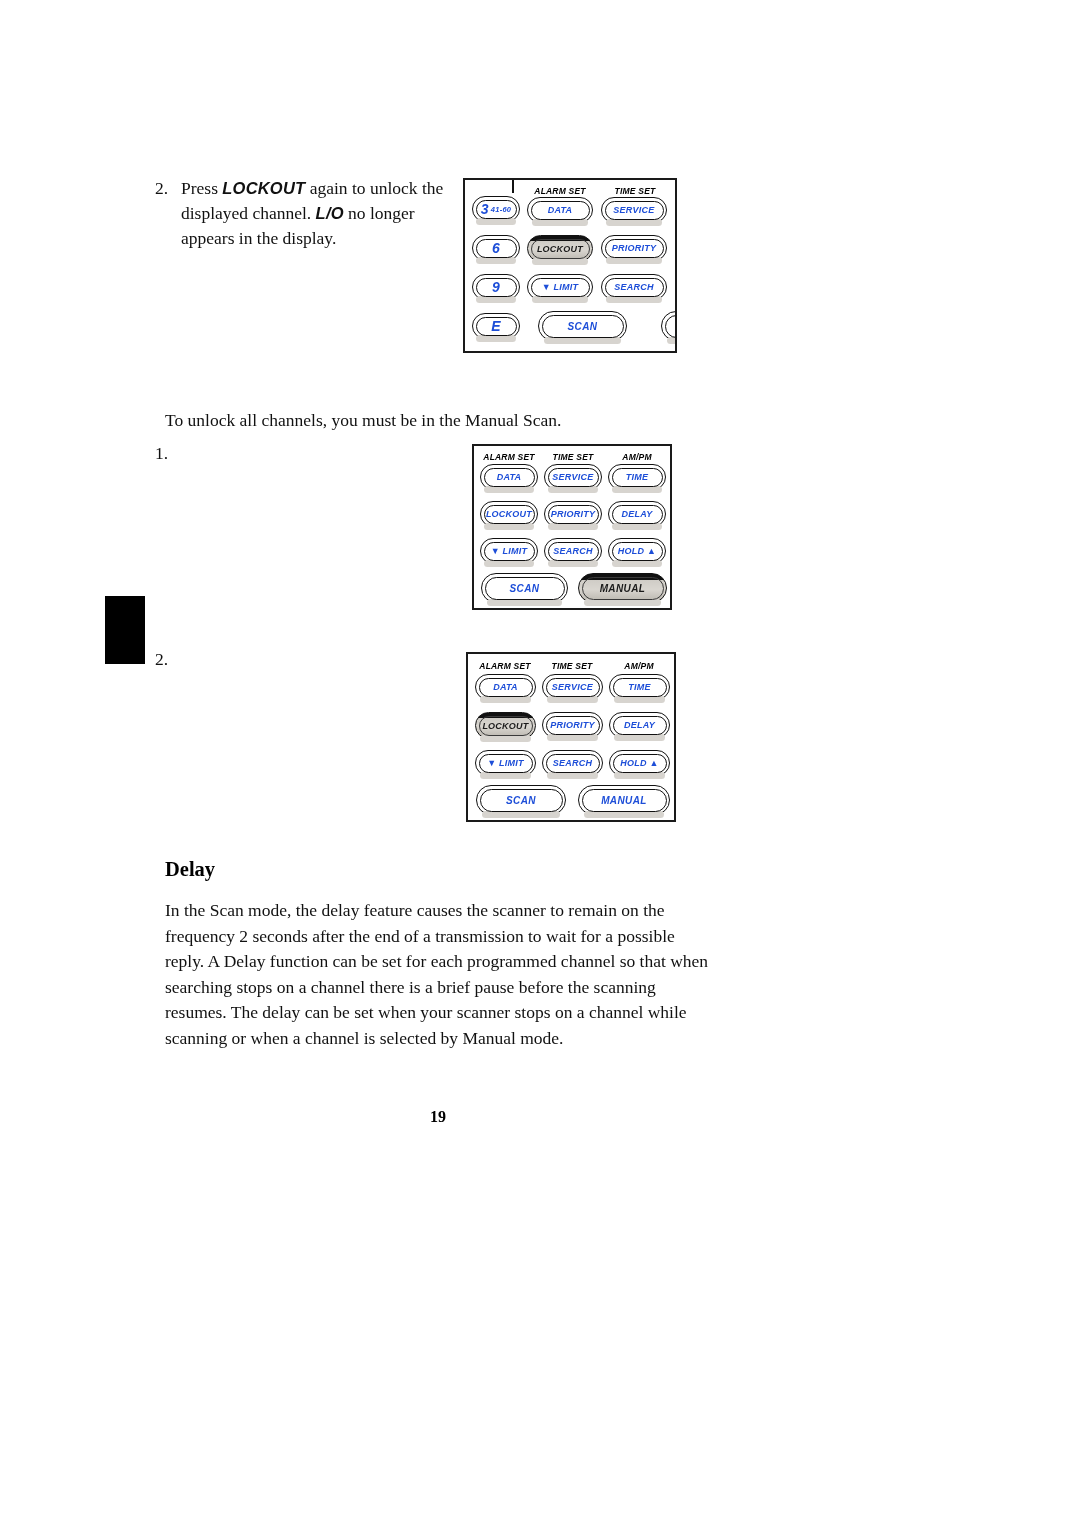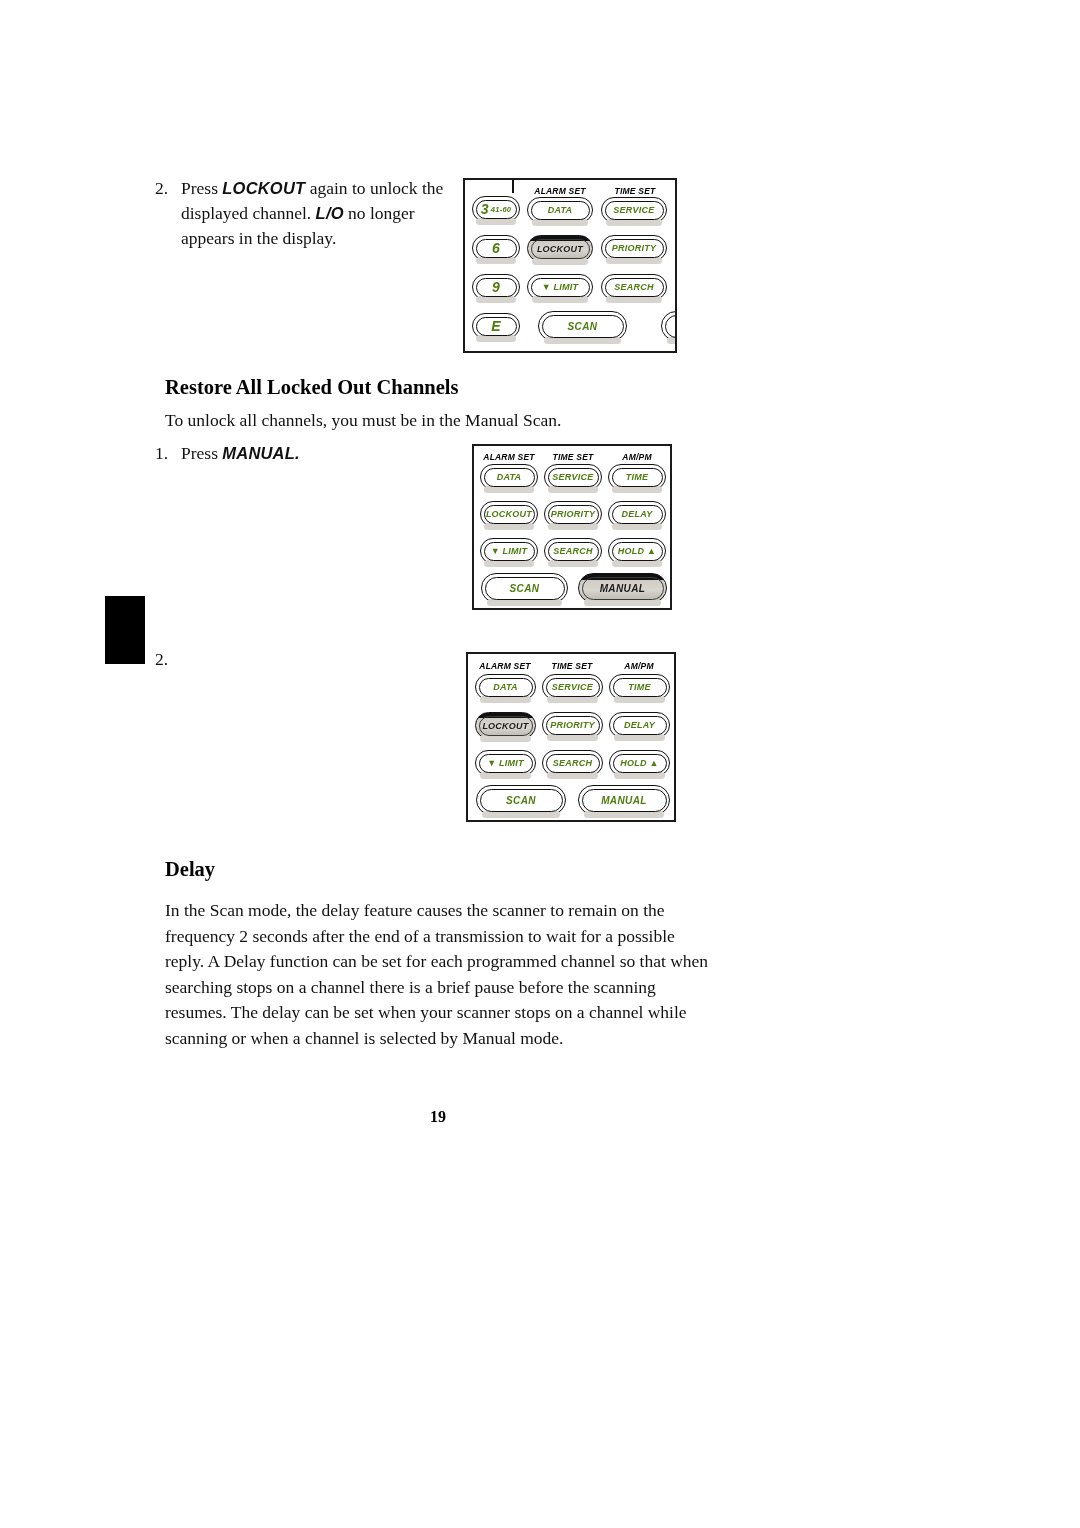--- a/index.html
+++ b/index.html
@@ -97,21 +97,21 @@
     border:1.1px solid #111;
     border-radius:999px;
     pointer-events:none;
   }
   .key .lbl{
     position:relative;z-index:2;
     font-family:"Liberation Sans", sans-serif;
     font-weight:bold;font-style:italic;
     font-size:9px;
     letter-spacing:.25px;
-    color:#4d7c0f;
+    color:#1d4ed8;
     white-space:nowrap;
   }
   .key.big .lbl{font-size:10px;letter-spacing:.4px;}
   .key.num .lbl{font-size:14px;}
   .key.num .sub{
     font-family:"Liberation Sans", sans-serif;
     font-weight:bold;font-style:italic;
     font-size:7.5px;margin-left:2px;position:relative;top:-2px;
   }
 
@@ -207,27 +207,25 @@
         <div class="shade"></div>
         <span class="lbl">MANUAL</span>
       </div>
 
       <div class="key" style="left:210px;top:17px;width:66px;height:26px;"></div>
       <div class="key" style="left:210px;top:55px;width:66px;height:26px;"></div>
       <div class="key" style="left:210px;top:94px;width:66px;height:26px;"></div>
     </div>
   </div>
 
-  <div class="section-head" style="left:165px;top:376px;">Restore All Locked Out Channels</div>
 
   <div class="para" style="left:165px;top:408px;width:560px;">To unlock all channels, you must be in the Manual Scan.</div>
 
   <div class="step" style="left:155px;top:441px;width:300px;">
     <span class="num">1.</span>
-    <span class="body"><span>Press </span><span class="kb">MANUAL.</span></span>
   </div>
 
   <div class="keypad" style="left:472px;top:444px;width:200px;height:166px;">
     <div class="kp-inner">
       <div class="col-label" style="left:4px;top:6px;width:62px;">ALARM SET</div>
       <div class="col-label" style="left:68px;top:6px;width:62px;">TIME SET</div>
       <div class="col-label" style="left:132px;top:6px;width:62px;">AM/PM</div>
 
       <div class="key" style="left:6px;top:18px;width:58px;height:26px;">
         <div class="shade"></div>

